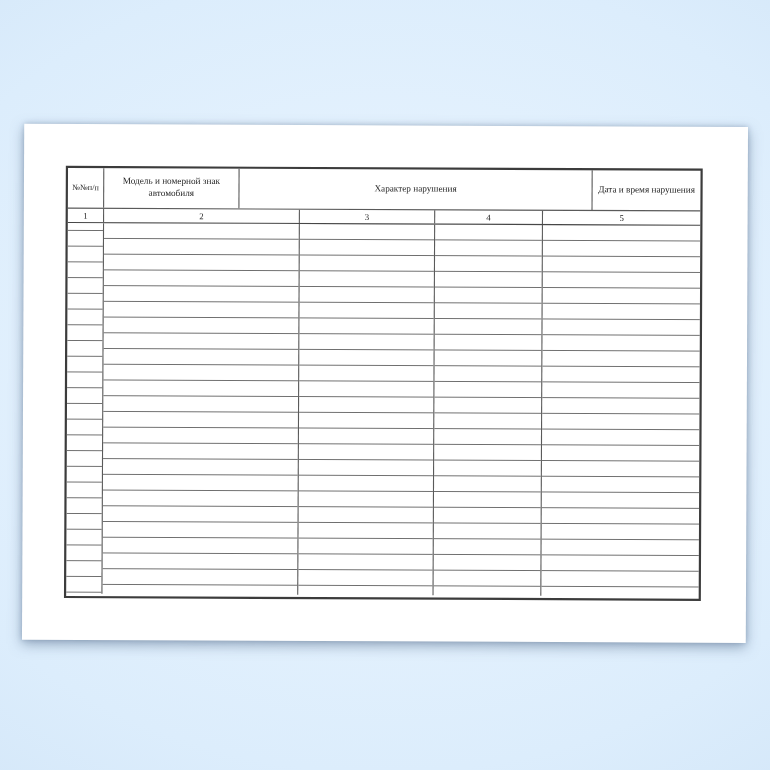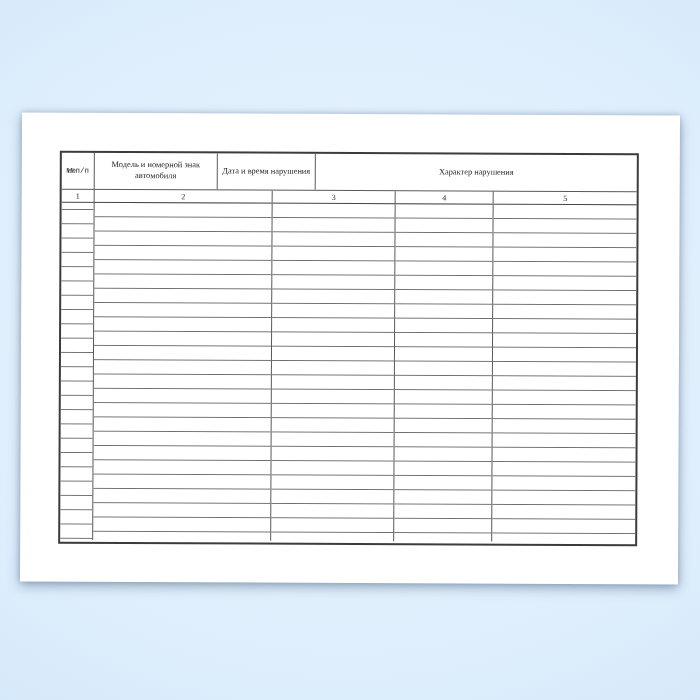--- a/index.html
+++ b/index.html
@@ -37,21 +37,21 @@
     text-align:center;border-right:1px solid var(--border-inner);
     overflow:hidden;
   }
   .cell:last-child{border-right:none;}
   .c1{flex:0 0 33px;}
   .c2{flex:0 0 178px;}
   .c3{flex:0 0 123px;}
   .c4{flex:0 0 98px;}
   .c5{flex:1 1 auto;}
   .header .cell{font-size:8.4px;line-height:10.8px;}
-  .header .c1{font-size:7.4px;font-family:Liberation Mono, monospace;}
+  .header .c1{font-size:7.4px;}
   .hline{display:block;white-space:nowrap;}
   .nums .cell{justify-content:center;line-height:11px;}
   .data{display:flex;width:100%;height:337px;}
   .data .cell{
     background-image:linear-gradient(to bottom,
       transparent 0, transparent calc(var(--row-h) - 1px),
       var(--row-line) calc(var(--row-h) - 1px), var(--row-line) var(--row-h));
     background-size:100% var(--row-h);
     background-repeat:repeat-y;
   }
@@ -64,25 +64,25 @@
   <div class="form-table">
 
     <div class="row header">
       <div class="cell c1">
         <span class="hline">№№п/п</span>
       </div>
       <div class="cell c3">
         <span class="hline">Модель и номерной знак</span>
         <span class="hline">автомобиля</span>
       </div>
+      <div class="cell c5">
+        <span class="hline">Характер нарушения</span>
+      </div>
       <div class="cell c4">
         <span class="hline">Дата и время нарушения</span>
-      </div>
-      <div class="cell c5">
-        <span class="hline">Характер нарушения</span>
       </div>
     </div>
 
     <div class="row nums">
       <div class="cell c1">
         <span>1</span>
       </div>
       <div class="cell c2">
         <span>2</span>
       </div>

